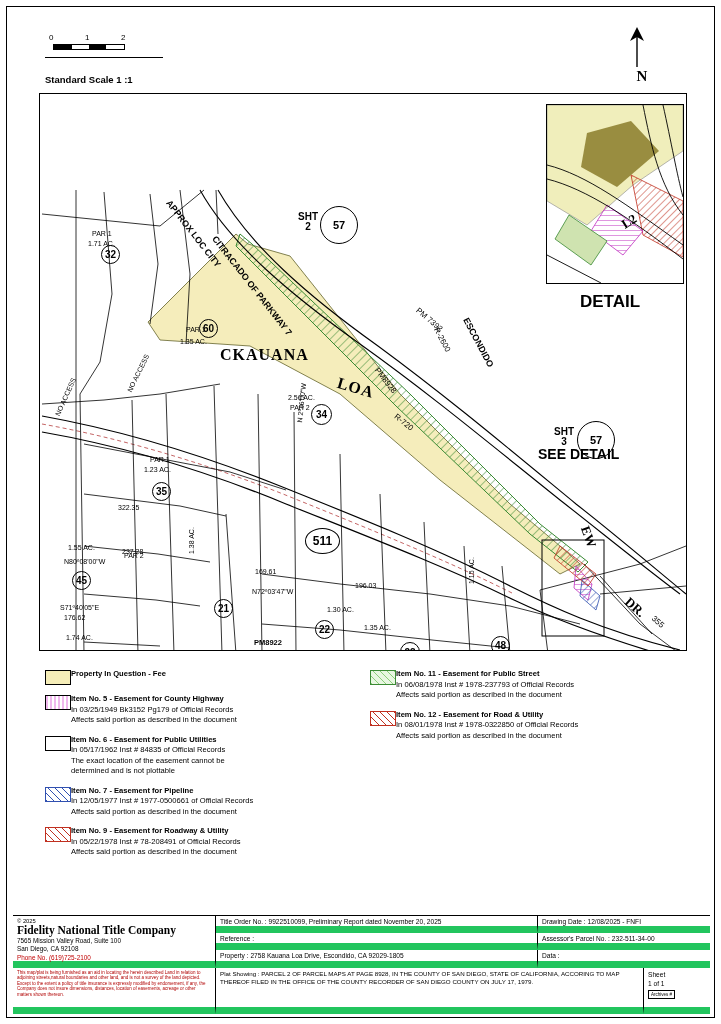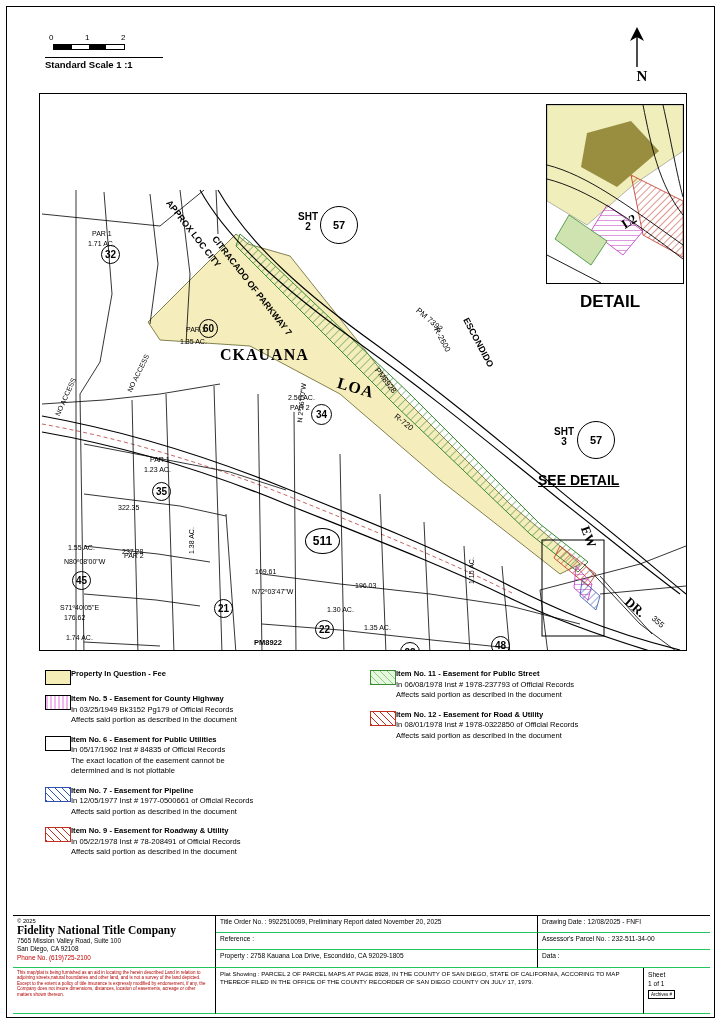--- a/index.html
+++ b/index.html
@@ -49,21 +49,21 @@
     width: 72px;
     height: 6px;
     border: 1px solid #000;
     box-sizing: border-box;
     background: linear-gradient(to right, #000 0 25%, #fff 25% 50%, #000 50% 75%, #fff 75% 100%);
   }
   .scale-label {
     font-size: 9.5px;
     font-weight: bold;
     border-top: 1.6px solid #000;
-    padding-top: 1px;
+    padding-top: 16px;
     width: 118px;
   }
   .apn-title {
     position: absolute;
     left: 0; right: 0;
     top: 38px;
     text-align: center;
     font-size: 19px;
     font-weight: bold;
     letter-spacing: .3px;
@@ -117,24 +117,23 @@
   .detail-word {
     position: absolute;
     left: 540px;
     top: 198px;
     font-size: 17px;
     font-weight: bold;
   }
   .see-detail {
     position: absolute;
     left: 498px;
-    top: 378px;
+    top: 352px;
     font-size: 14px;
     font-weight: bold;
-    text-decoration: underline;
   }
 
   .circ {
     position: absolute;
     border: 1.4px solid #000;
     border-radius: 50%;
     display: flex;
     align-items: center;
     justify-content: center;
     font-size: 10px;
@@ -201,21 +200,21 @@
     top: 908px;
     width: 697px;
     height: 98px;
     border-top: 1px solid #000;
     box-sizing: border-box;
     font-size: 6.6px;
   }
   .frow { display: flex; }
   .fcell {
     border-right: 1px solid #000;
-    border-bottom: 1px solid #22c55e;
+    border-bottom: 7px solid #22c55e;
     box-sizing: border-box;
     padding: 2px 4px;
   }
   .fc-left { width: 203px; }
   .fc-mid  { width: 322px; }
   .fc-right{ width: 172px; border-right: none; }
 
   .company {
     font-size: 11.5px;
     font-weight: bold;

